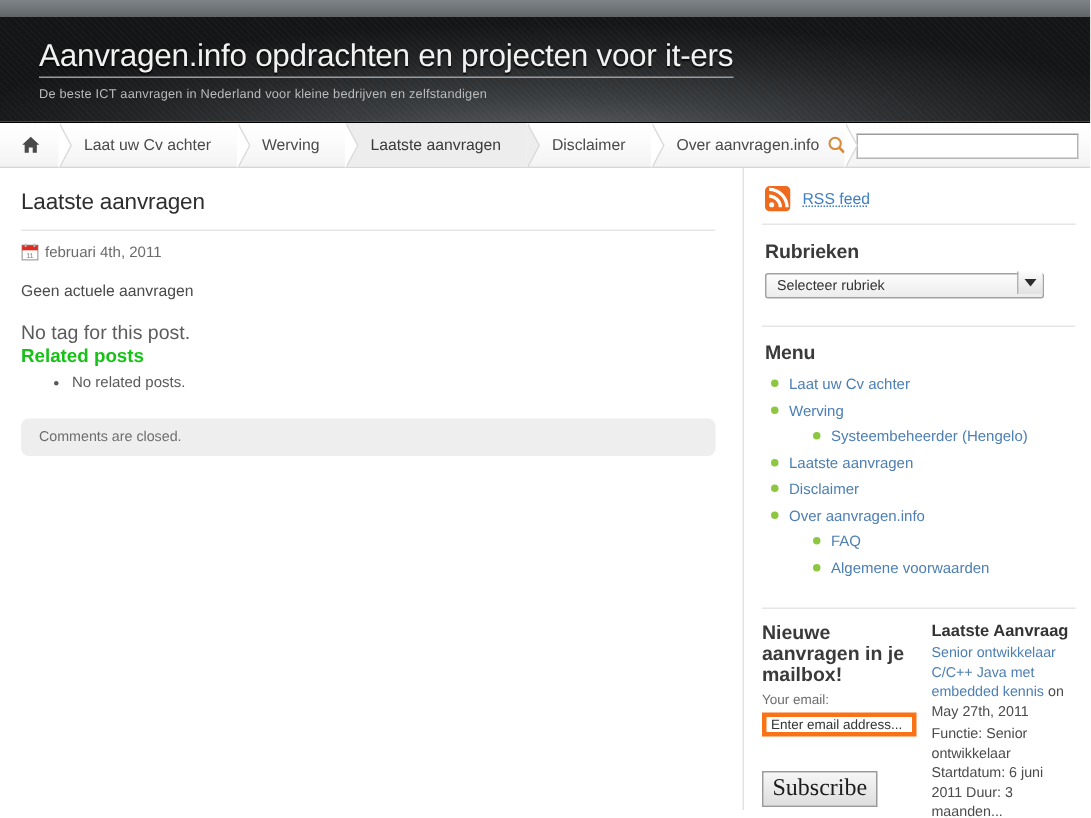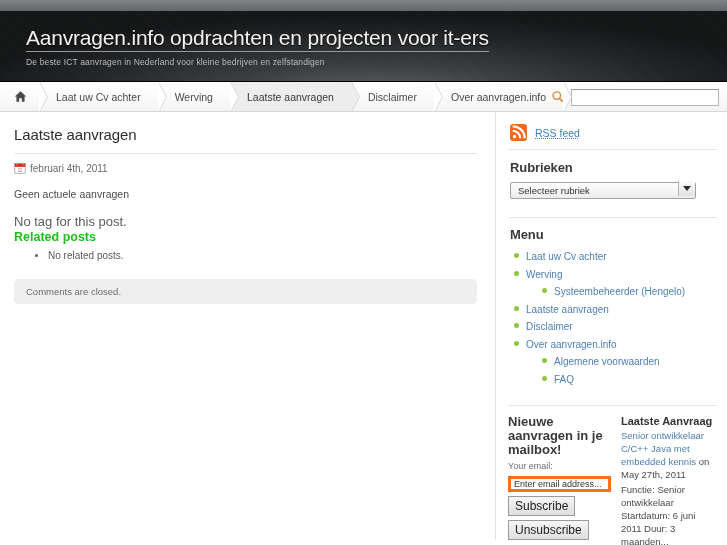--- a/index.html
+++ b/index.html
@@ -257,23 +257,23 @@
   .nl-input {
     width: 103px; height: 16px;
     border: 3px solid #f97316;
     font-size: 9px; padding: 0 3px;
     font-family: "Liberation Sans", sans-serif;
     color: #333;
     outline: none;
   }
   .nl-btn {
     display: block;
-    margin-top: 4px;
-    font-size: 12px;
-    font-family: Liberation Sans, sans-serif;
+    margin-top: 23px;
+    font-size: 16px;
+    font-family: Liberation Serif, serif;
     color: #1d1d1d;
     padding: 2px 6px;
     border: 1px solid #9a9a9a;
     background: linear-gradient(to bottom, #f6f6f6 0%, #dedede 100%);
     cursor: pointer;
   }
 
   .la-title {
     font-size: 11px; font-weight: bold; color: #333;
     margin: 0 0 2px 0;
@@ -403,25 +403,25 @@
           <li>
             <span class="bullet"></span>
             <a>Disclaimer</a>
           </li>
           <li>
             <span class="bullet"></span>
             <a>Over aanvragen.info</a>
             <ul class="submenu">
               <li>
                 <span class="bullet"></span>
-                <a>Algemene voorwaarden</a>
+                <a>FAQ</a>
               </li>
               <li>
                 <span class="bullet"></span>
-                <a>FAQ</a>
+                <a>Algemene voorwaarden</a>
               </li>
             </ul>
           </li>
         </ul>
       </div>
 
       <div class="sep"></div>
 
       <div class="bottom-cols">
         <div class="col-left">

